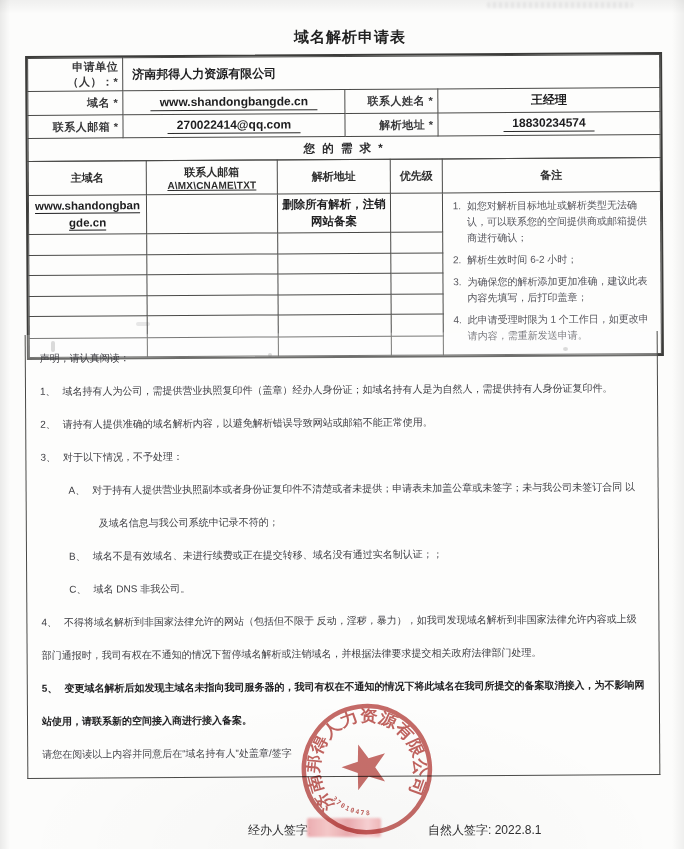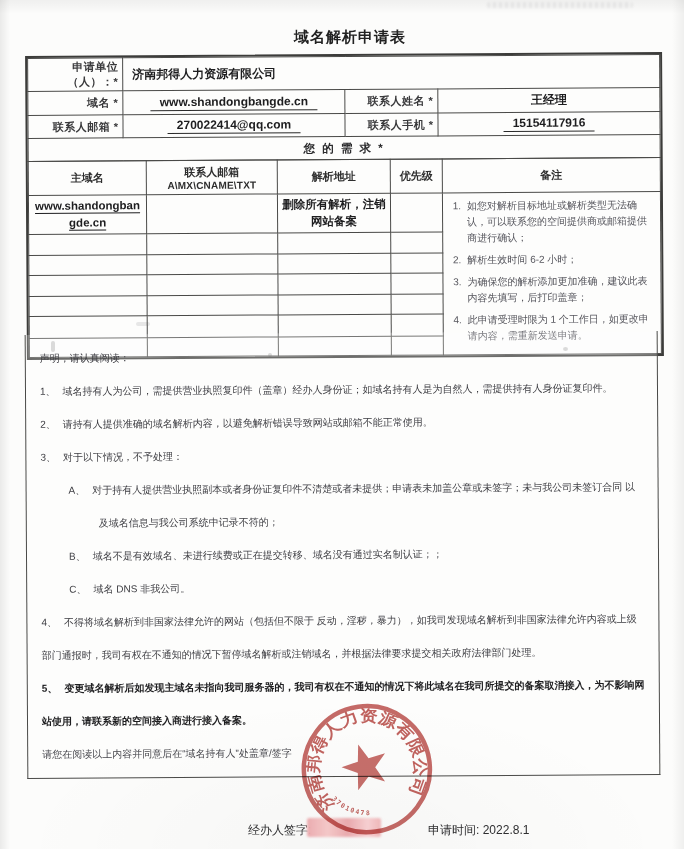--- a/index.html
+++ b/index.html
@@ -35,21 +35,21 @@
   table{border-collapse:collapse;width:100%;table-layout:fixed;}
   td,th{border:1px solid #4a4a48;padding:1px 4px;font-size:11px;color:#333;overflow:hidden;}
   th{font-weight:700;color:#2e2e2e;}
   .t2{margin-top:-1px;}
   .lbl{font-weight:700;text-align:right;color:#3a3a3c;letter-spacing:.5px;}
   .val{font-weight:700;color:#1d1d1f;font-size:12px;text-align:center;}
   .val.left{text-align:left;padding-left:9px;}
   .uline{border-bottom:1.5px solid #2a2a2a;padding:0 9px 1px;display:inline-block;}
   .needs{font-weight:700;text-align:center;letter-spacing:2px;color:#2b2b2d;font-size:11.5px;}
   .hdr2{display:block;font-weight:700;}
-  .hdr2 small{display:block;font-weight:600;font-size:10px;letter-spacing:.2px;}
+  .hdr2 small{display:block;font-weight:600;font-size:10px;letter-spacing:.2px;text-decoration:underline;}
   .dom-cell{font-weight:700;font-size:11.5px;text-align:center;color:#1d1d1f;}
   .dom-cell span{text-decoration:underline;text-underline-offset:3px;word-break:break-all;line-height:17px;}
   .addr-cell{font-weight:700;font-size:11.5px;text-align:center;color:#1d1d1f;line-height:17px;}
   .notes-cell{vertical-align:top;padding:5px 6px 4px 6px;}
   .note{display:flex;gap:6px;margin-bottom:6px;font-size:10px;line-height:16px;color:#55555c;}
   .note .nnum{flex:0 0 12px;text-align:right;}
   .decl-box{
     position:absolute;left:26px;top:333px;width:633px;height:444px;
     border:1.5px solid #4a4a48;border-top:none;box-sizing:border-box;
     padding:7px 14px 0 14px;font-size:10px;color:#3d3d42;line-height:33px;
@@ -102,22 +102,22 @@
       </tr>
       <tr style="height:24px">
         <td class="lbl">域名 *</td>
         <td class="val"><span class="uline">www.shandongbangde.cn</span></td>
         <td class="lbl">联系人姓名 *</td>
         <td class="val">王经理</td>
       </tr>
       <tr style="height:23px">
         <td class="lbl">联系人邮箱 *</td>
         <td class="val"><span class="uline">270022414@qq.com</span></td>
-        <td class="lbl">联系人手机 *</td>
-        <td class="val"><span class="uline">15154117916</span></td>
+        <td class="lbl">解析地址 *</td>
+        <td class="val"><span class="uline">18830234574</span></td>
       </tr>
       <tr style="height:23px">
         <td class="needs" colspan="4">您 的 需 求 *</td>
       </tr>
     </tbody>
       </table>
 
     <table class="t2">
       <colgroup>
           <col style="width:118px">
@@ -212,21 +212,21 @@
     <p class="decl-sub"><span class="num">B、</span><span>域名不是有效域名、未进行续费或正在提交转移、域名没有通过实名制认证；；</span></p>
     <p class="decl-sub"><span class="num">C、</span><span>域名 DNS 非我公司。</span></p>
     <p class="decl-item"><span class="num">4、</span><span>不得将域名解析到非国家法律允许的网站（包括但不限于 反动，淫秽，暴力），如我司发现域名解析到非国家法律允许内容或上级部门通报时，我司有权在不通知的情况下暂停域名解析或注销域名，并根据法律要求提交相关政府法律部门处理。</span></p>
     <p class="decl-item bold-item"><span class="num">5、</span><span>变更域名解析后如发现主域名未指向我司服务器的，我司有权在不通知的情况下将此域名在我司所提交的备案取消接入，为不影响网站使用，请联系新的空间接入商进行接入备案。</span></p>
     <p class="agree">请您在阅读以上内容并同意后在“域名持有人”处盖章/签字</p>
   </div>
 
   <div class="agent-row">经办人签字:</div>
   <div class="redact"></div>
   <div class="apply-time">
-    <span>申请时间:</span>
+    <span>自然人签字:</span>
     <span>2022.8.1</span>
   </div>
 
   <svg class="stamp" viewBox="0 0 142 150">
     <defs>
       <path id="nameArc" d="M 33.2 104.9 A 48 48 0 1 1 106.8 104.9" fill="none"></path>
       <path id="serialArc" d="M 30.2 97 A 46 46 0 0 0 109.8 97" fill="none"></path>
     </defs>
     <circle cx="70" cy="74" r="63" fill="none" stroke="#b5403c" stroke-width="4.5" opacity="0.95"></circle>
     <polygon points="64.8,48.4 73.2,63.4 90.2,60.7 78.5,73.3 86.3,88.7 70.7,81.5 58.5,93.6 60.5,76.5 45.2,68.7 62.1,65.3" fill="#b5403c" opacity="0.92"></polygon>

